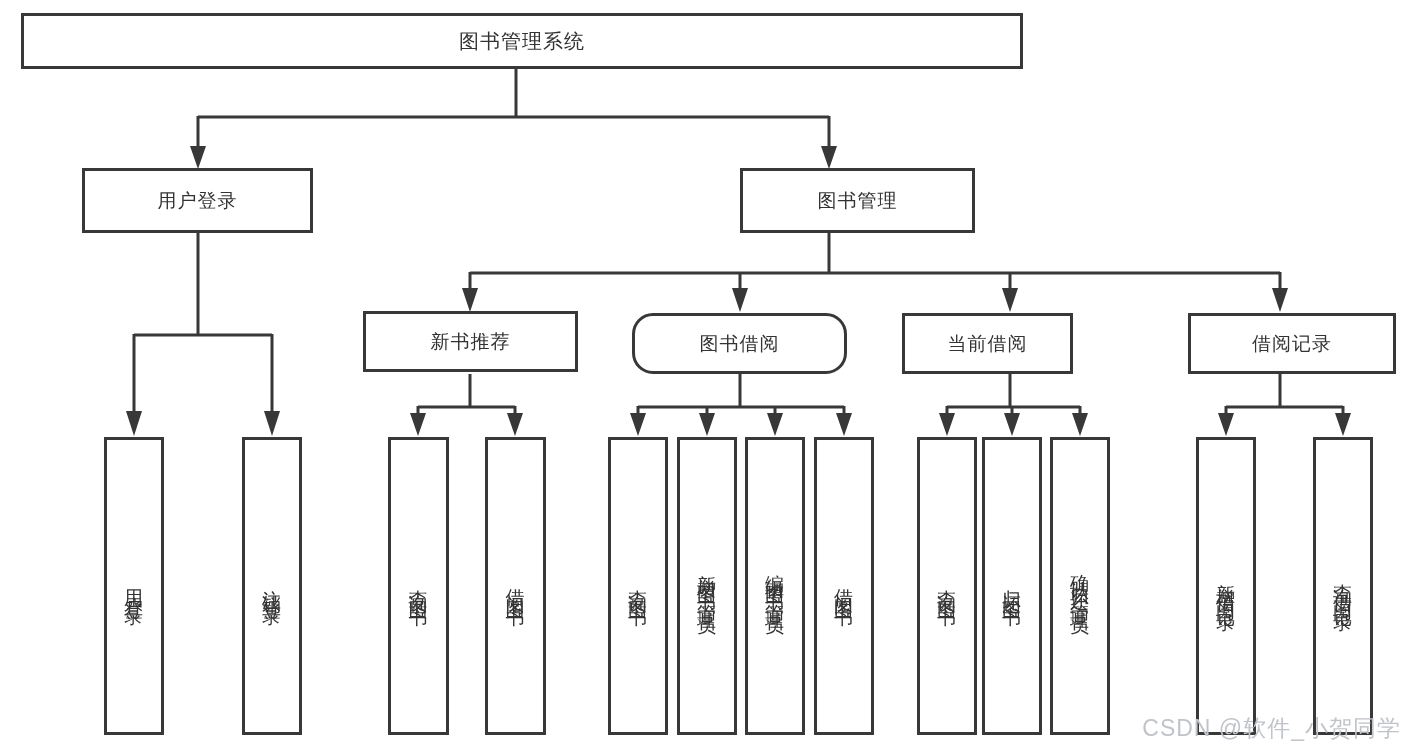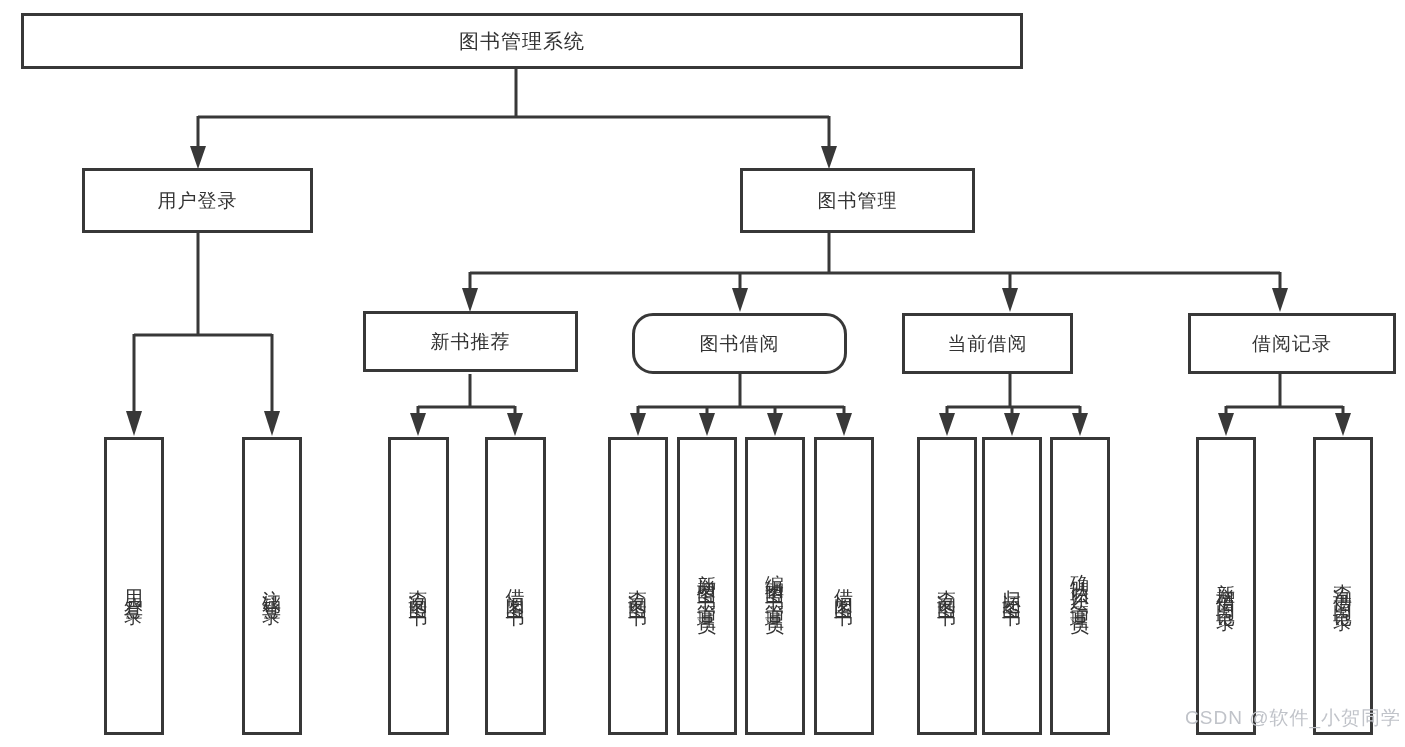--- a/index.html
+++ b/index.html
@@ -34,22 +34,22 @@
   .v-node{width:60px;top:437px;height:298px;}
   .v-node .vtxt{
     writing-mode:vertical-rl;
     text-orientation:mixed;
     font-size:19px;
     letter-spacing:6px;
     line-height:1;
   }
   .watermark{
     position:absolute;
-    right:4px;bottom:16px;
-    font-size:19px;
+    right:4px;bottom:3px;
+    font-size:23px;
     color:var(--watermark);
     letter-spacing:1px;
     white-space:nowrap;
     z-index:5;
     text-align:center;
   }
 </style>
 </head>
 <body>
 

